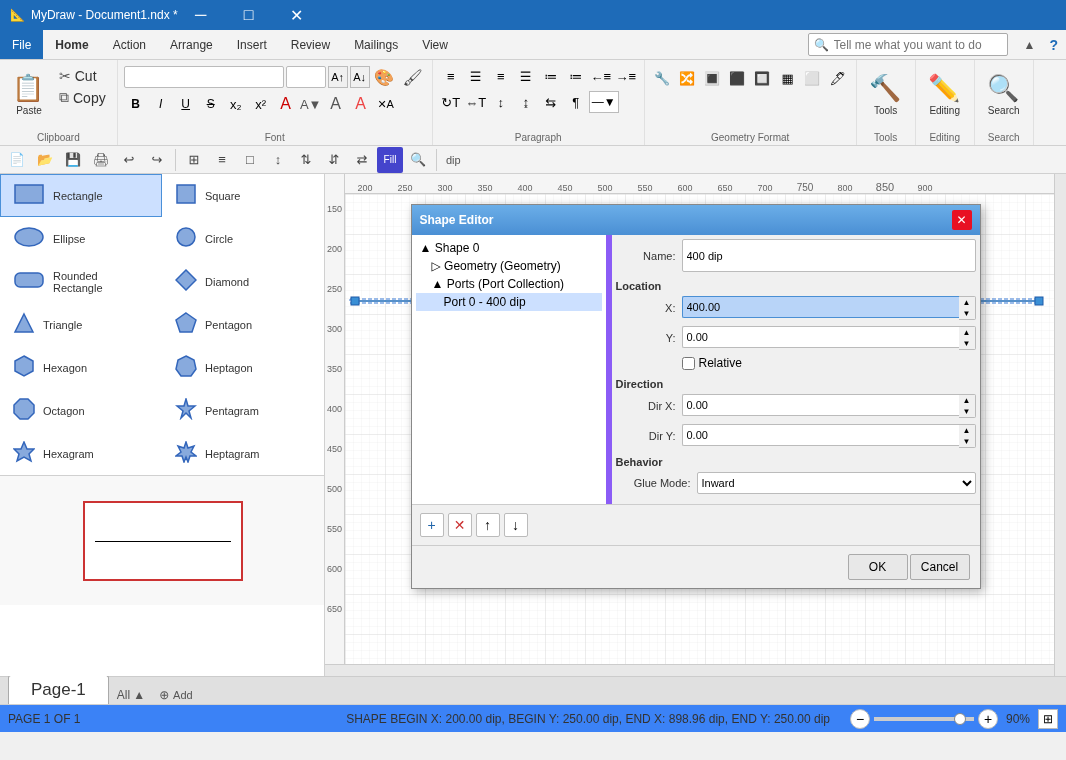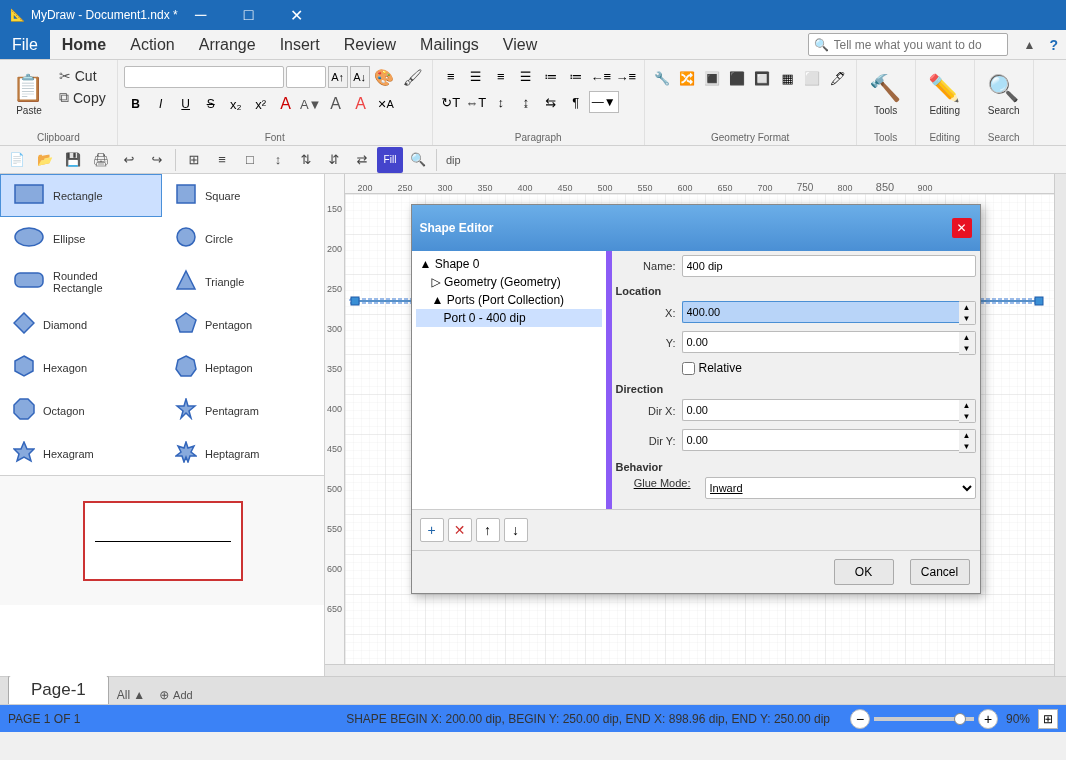--- a/index.html
+++ b/index.html
@@ -32,21 +32,21 @@
       height: 30px;
       display: flex;
       align-items: stretch;
       border-bottom: 1px solid #d0d0d0;
     }
     .menu-item {
       padding: 0 12px;
       display: flex;
       align-items: center;
       cursor: pointer;
-      font-size: 16px;
+      font-size: 12px;
       color: #333;
     }
     .menu-item.active { background: #1e6bb8; color: white; }
     .search-box {
       margin: 3px 10px 3px auto;
       display: flex;
       align-items: center;
       background: white;
       border: 1px solid #aaa;
       border-radius: 2px;
@@ -174,21 +174,21 @@
       padding-top: 30px;
     }
     .dialog {
       background: #f0f0f0;
       border: 1px solid #888;
       box-shadow: 3px 3px 10px rgba(0,0,0,0.3);
       width: 570px;
     }
     .dialog-titlebar {
       background: linear-gradient(to bottom, #6baee8, #4a8fd4);
-      padding: 13px 8px;
+      padding: 5px 8px;
       display: flex;
       align-items: center;
       color: white;
       font-size: 12px;
       font-weight: bold;
     }
     .dialog-titlebar-title { flex: 1; }
     .dialog-close-btn {
       width: 20px; height: 20px;
       background: #e81123;
@@ -230,21 +230,21 @@
       gap: 6px;
     }
     .form-label {
       font-size: 11px;
       color: #333;
       width: 60px;
       text-align: right;
     }
     .form-input {
       flex: 1;
-      height: 22px;
+      height: 33px;
       border: 1px solid #bbb;
       border-radius: 2px;
       padding: 0 4px;
       font-size: 11px;
       background: white;
     }
     .form-input-with-spin {
       display: flex;
       flex: 1;
     }
@@ -302,38 +302,38 @@
       cursor: pointer;
       display: flex; align-items: center; justify-content: center;
       font-size: 14px;
       border-radius: 2px;
     }
     .footer-btn.red { color: #cc3333; }
     .footer-btn.green { color: #2266aa; }
     .dialog-ok-cancel {
       display: flex;
       justify-content: flex-end;
-      gap: 16px;
+      gap: 2px;
       padding: 8px 10px;
       background: #f0f0f0;
       border-top: 1px solid #ccc;
     }
     .ok-btn {
       width: 60px; height: 26px;
       background: #e8e8e8;
       border: 1px solid #aaa;
       cursor: pointer;
       border-radius: 2px;
       font-size: 12px;
     }
     .glue-row {
       display: flex;
-      gap: 14px;
+      align-items: center;
+      gap: 6px;
       margin-bottom: 6px;
-      text-decoration: underline;
     }
     .glue-select {
       flex: 1;
       height: 22px;
       border: 1px solid #bbb;
       border-radius: 2px;
       font-size: 11px;
       background: white;
     }
 
@@ -752,33 +752,33 @@
         <span class="shape-icon">
           <svg width="32" height="22">
               <rect x="2" y="4" width="28" height="14" rx="5" ry="5" fill="#88aadd" stroke="#3366bb" stroke-width="1.5"></rect>
             </svg>
         </span>
         <span class="shape-label">Rounded Rectangle</span>
       </div>
       <div class="shape-item">
         <span class="shape-icon">
           <svg width="22" height="22">
+              <polygon points="11,1 21,11 11,21 1,11" fill="#88aadd" stroke="#3366bb" stroke-width="1.5"></polygon>
+            </svg>
+        </span>
+        <span class="shape-label">Diamond</span>
+      </div>
+
+      <div class="shape-item">
+        <span class="shape-icon">
+          <svg width="22" height="22">
               <polygon points="11,2 20,20 2,20" fill="#88aadd" stroke="#3366bb" stroke-width="1.5"></polygon>
             </svg>
         </span>
         <span class="shape-label">Triangle</span>
-      </div>
-
-      <div class="shape-item">
-        <span class="shape-icon">
-          <svg width="22" height="22">
-              <polygon points="11,1 21,11 11,21 1,11" fill="#88aadd" stroke="#3366bb" stroke-width="1.5"></polygon>
-            </svg>
-        </span>
-        <span class="shape-label">Diamond</span>
       </div>
       <div class="shape-item">
         <span class="shape-icon">
           <svg width="22" height="22">
               <polygon points="11,1 21,8 17,20 5,20 1,8" fill="#88aadd" stroke="#3366bb" stroke-width="1.5"></polygon>
             </svg>
         </span>
         <span class="shape-label">Pentagon</span>
       </div>
 

